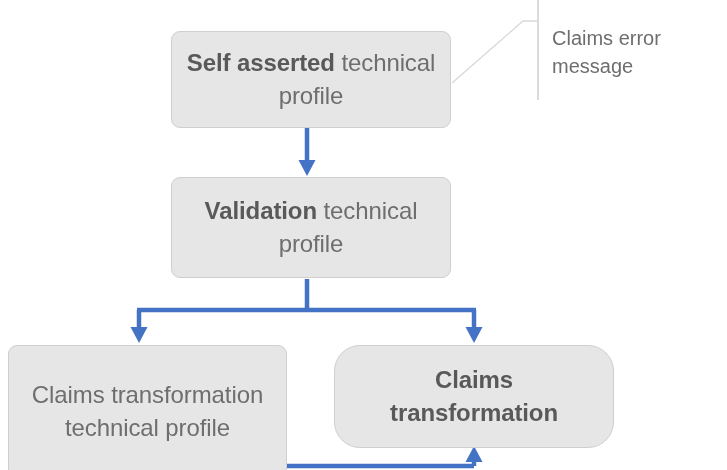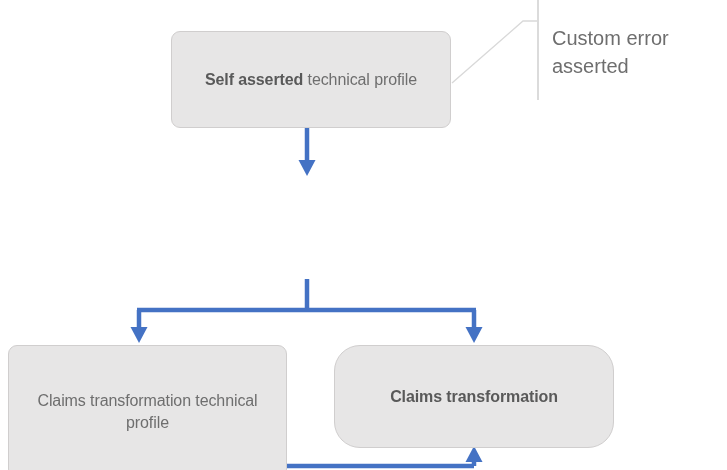--- a/index.html
+++ b/index.html
@@ -29,21 +29,21 @@
     position: absolute;
     box-sizing: border-box;
     background: #E7E6E6;
     border: 1px solid #D0CECE;
     border-radius: 9px;
     display: flex;
     align-items: center;
     justify-content: center;
     text-align: center;
     color: #595959;
-    font-size: 16px;
+    font-size: 24px;
     line-height: 1.34;
     letter-spacing: -0.1px;
     padding: 4px 14px;
   }
   .node-text {
     display: block;
     width: 100%;
   }
   .t-bold {
     font-weight: bold;
@@ -120,24 +120,27 @@
       <line x1="137" y1="466" x2="474" y2="466" stroke="#4472C4" stroke-width="4.5"></line>
       <line x1="474" y1="466" x2="474" y2="460" stroke="#4472C4" stroke-width="4.5"></line>
       <polygon points="474,446 465.5,462 482.5,462" fill="#4472C4"></polygon>
     </g>
   </svg>
 
   <div class="node-box" id="node-self-asserted">
     <span class="node-text"><span class="t-bold">Self asserted</span><span class="t-reg"> technical profile</span></span>
   </div>
 
+  <div class="node-box" id="node-validation">
+    <span class="node-text"><span class="t-bold">Validation</span><span class="t-reg"> technical profile</span></span>
+  </div>
 
   <div class="node-box" id="node-claims-transformation-tp">
     <span class="node-text t-reg">Claims transformation technical profile</span>
   </div>
 
   <div class="node-box" id="node-claims-transformation">
     <span class="node-text t-bold">Claims transformation</span>
   </div>
 
-  <div id="callout-label">Custom error asserted</div>
+  <div id="callout-label">Claims error message</div>
 
 </div>
 
 </body></html>

